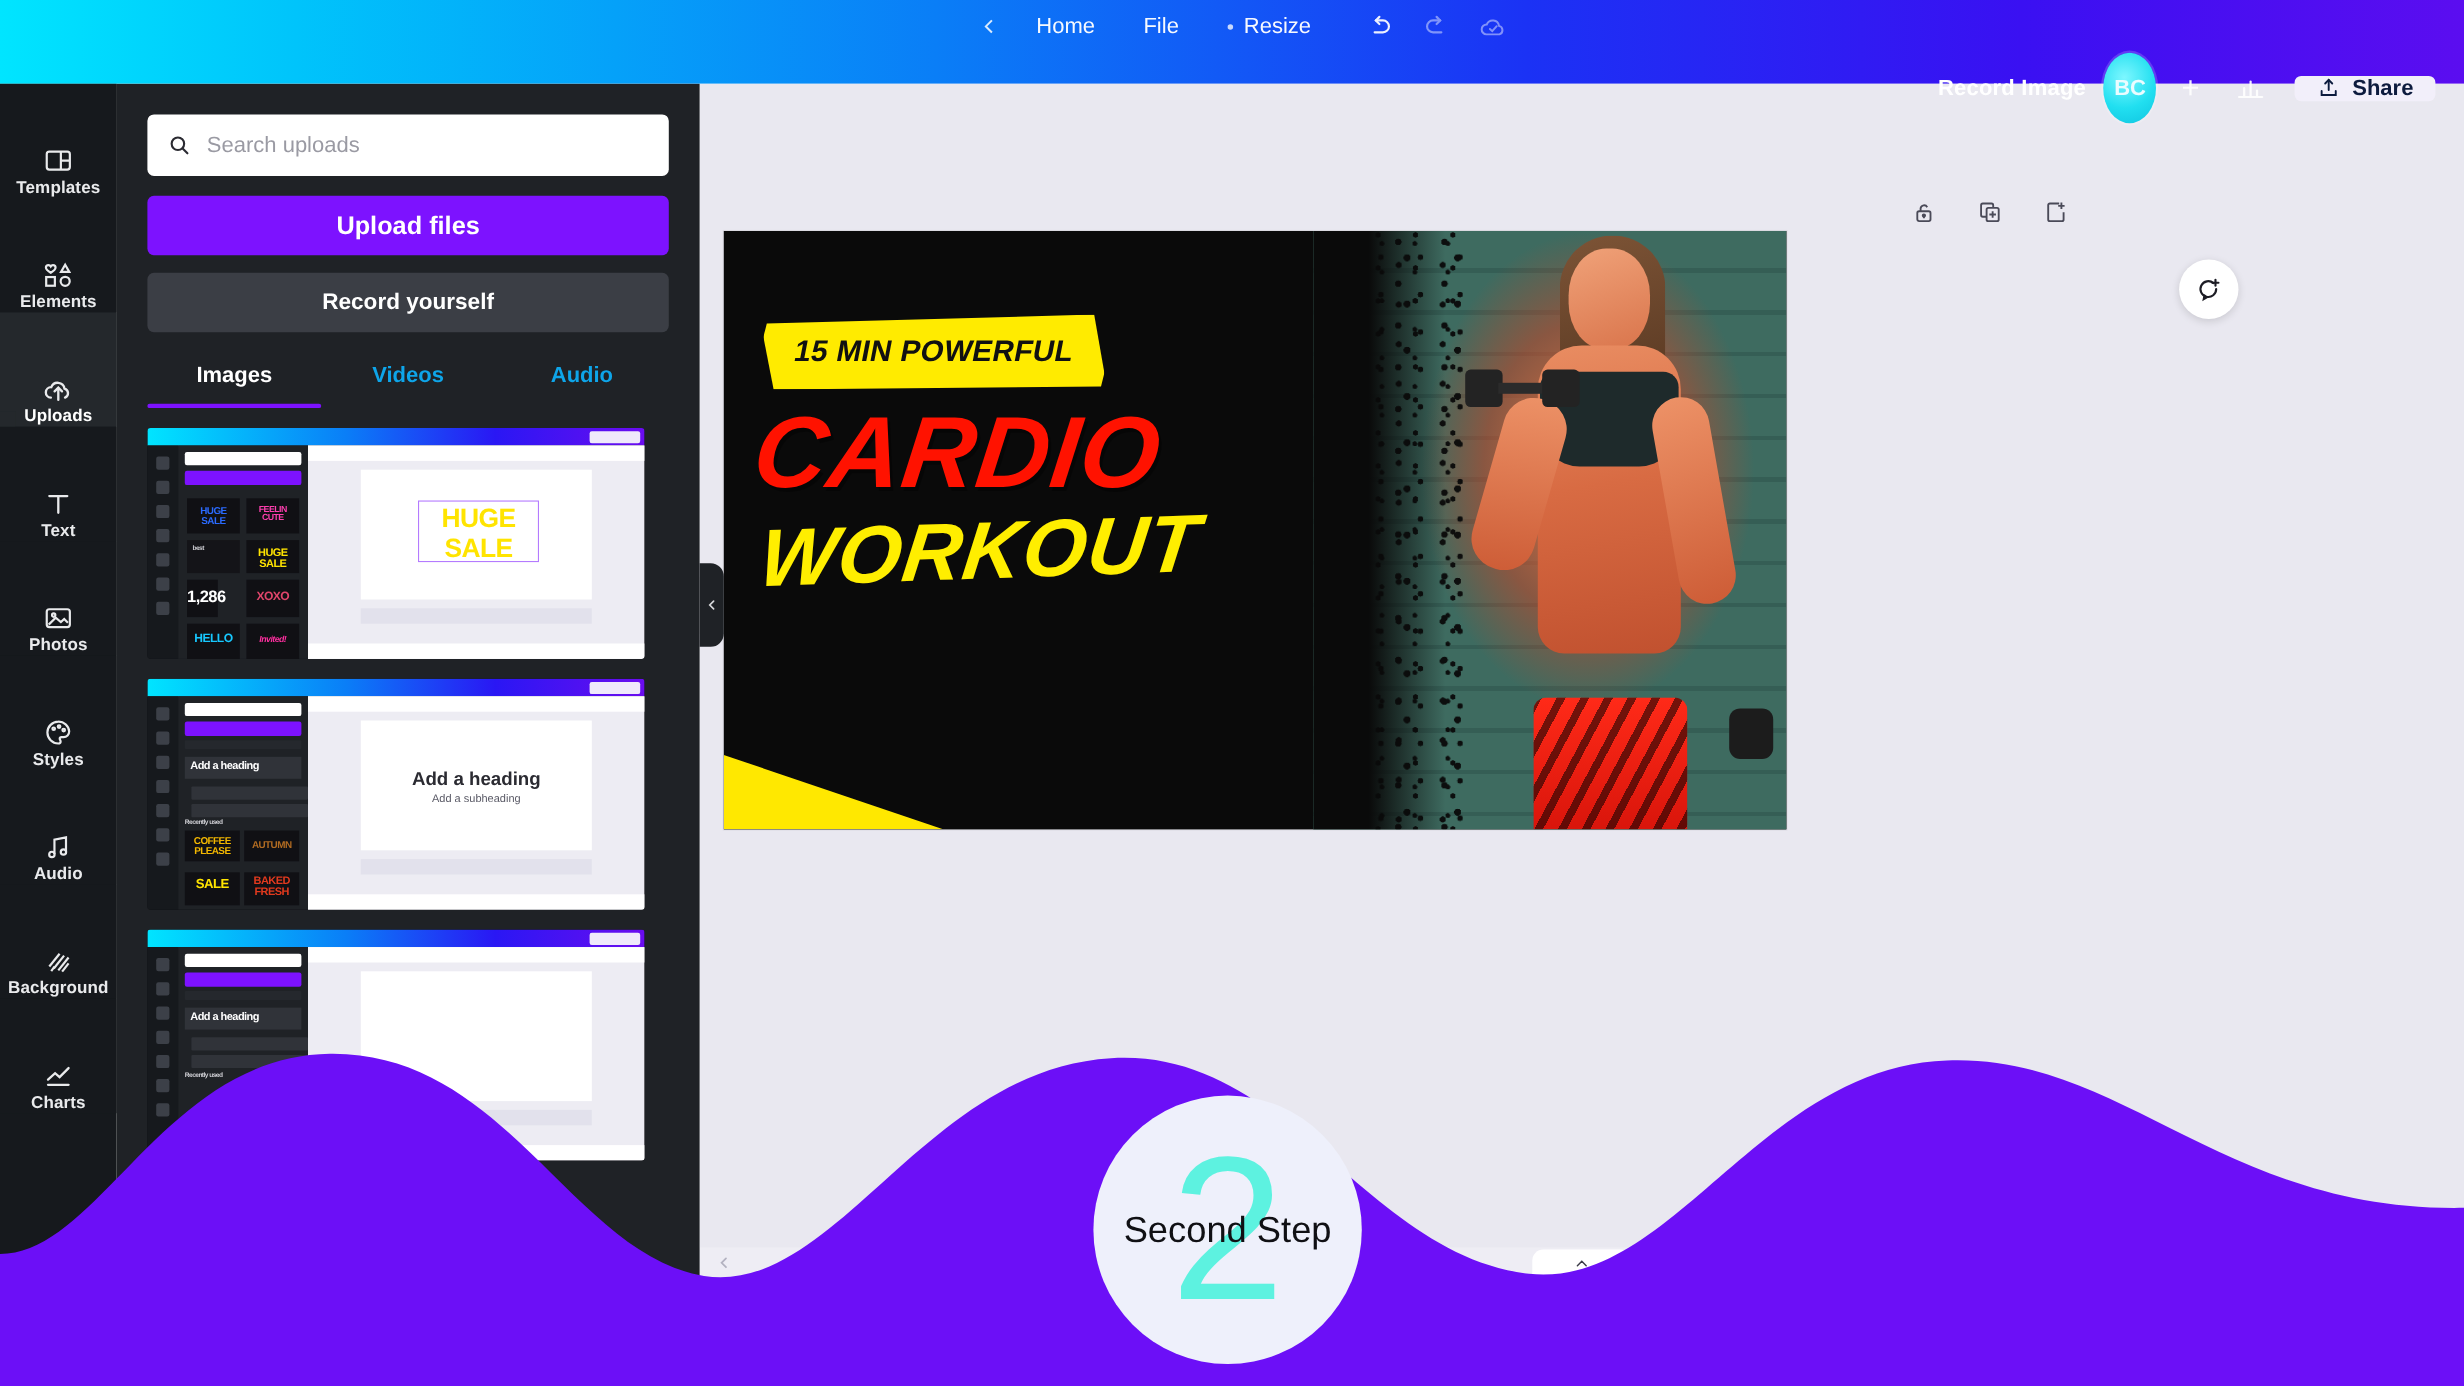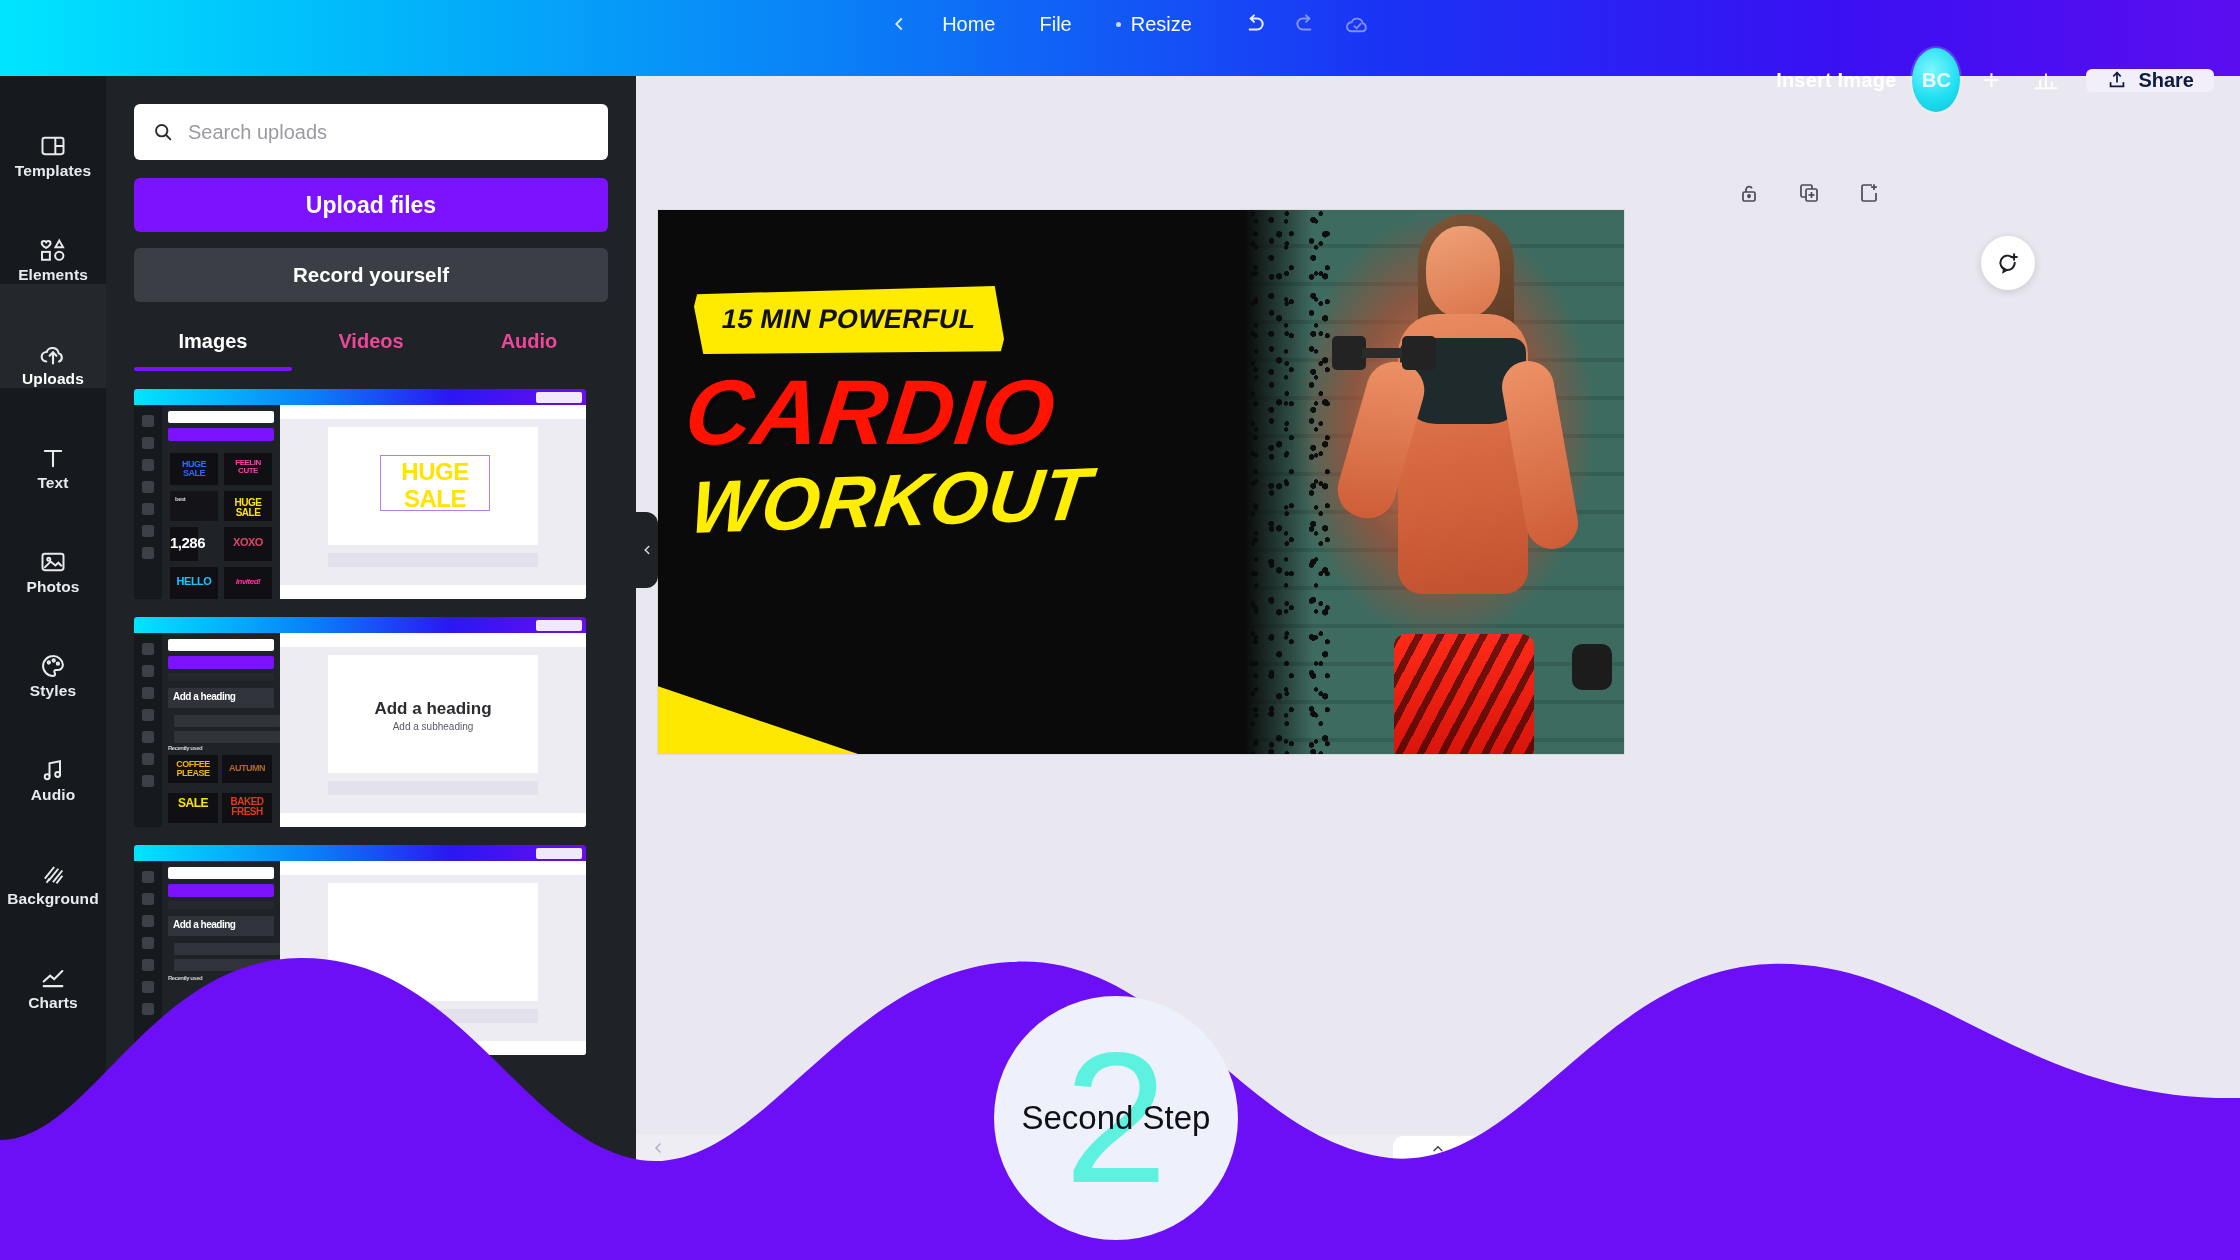--- a/index.html
+++ b/index.html
@@ -88,21 +88,21 @@
     color: #ffffff; font-size: 23px; font-weight: 700;
     display: flex; align-items: center; justify-content: center;
   }
   .btn-record {
     margin: 16px 28px 0 28px; height: 54px; border-radius: 6px; background: #3b3e45;
     color: #ffffff; font-size: 20.5px; font-weight: 700;
     display: flex; align-items: center; justify-content: center;
   }
   .tabs { margin: 28px 28px 0 28px; display: flex; position: relative; }
   .tab {
-    flex: 1; text-align: center; color: #ec4899; font-size: 20px; font-weight: 700;
+    flex: 1; text-align: center; color: #0ea5e9; font-size: 20px; font-weight: 700;
     padding-bottom: 18px;
   }
   .tab.active { color: #ffffff; }
   .tab-underline {
     position: absolute; left: 0; bottom: 0; width: 33.3%; height: 4px; background: #7d12ff;
     border-radius: 2px;
   }
   .thumbs { margin: 18px 28px 0 28px; display: flex; flex-direction: column; gap: 18px; }
   .thumb {
     width: 452px; height: 210px; border-radius: 3px; overflow: hidden; position: relative;
@@ -351,21 +351,21 @@
         </div>
         <div class="tb-iconbtn dim">
           <svg width="27" height="27" viewBox="0 0 24 24" fill="none" stroke="currentColor" stroke-width="1.6" stroke-linecap="round">
               <path d="M6.5 18a4 4 0 0 1 .3-8 5.2 5.2 0 0 1 9.9 1.1A3.6 3.6 0 0 1 17 18z"></path>
               <polyline points="9.3 13.6 11.2 15.4 14.8 11.4"></polyline>
             </svg>
         </div>
       </div>
     </div>
     <div class="tb-right">
-      <div class="tb-insert">Insert Image</div>
+      <div class="tb-insert">Record Image</div>
       <div class="avatar">BC</div>
       <div class="plus-btn">+</div>
       <div class="tb-iconbtn">
         <svg width="28" height="28" viewBox="0 0 24 24" fill="none" stroke="currentColor" stroke-width="1.7" stroke-linecap="round">
             <line x1="3" y1="19" x2="21" y2="19"></line>
             <line x1="7" y1="19" x2="7" y2="12"></line>
             <line x1="12" y1="19" x2="12" y2="7"></line>
             <line x1="17" y1="19" x2="17" y2="14"></line>
           </svg>
       </div>

